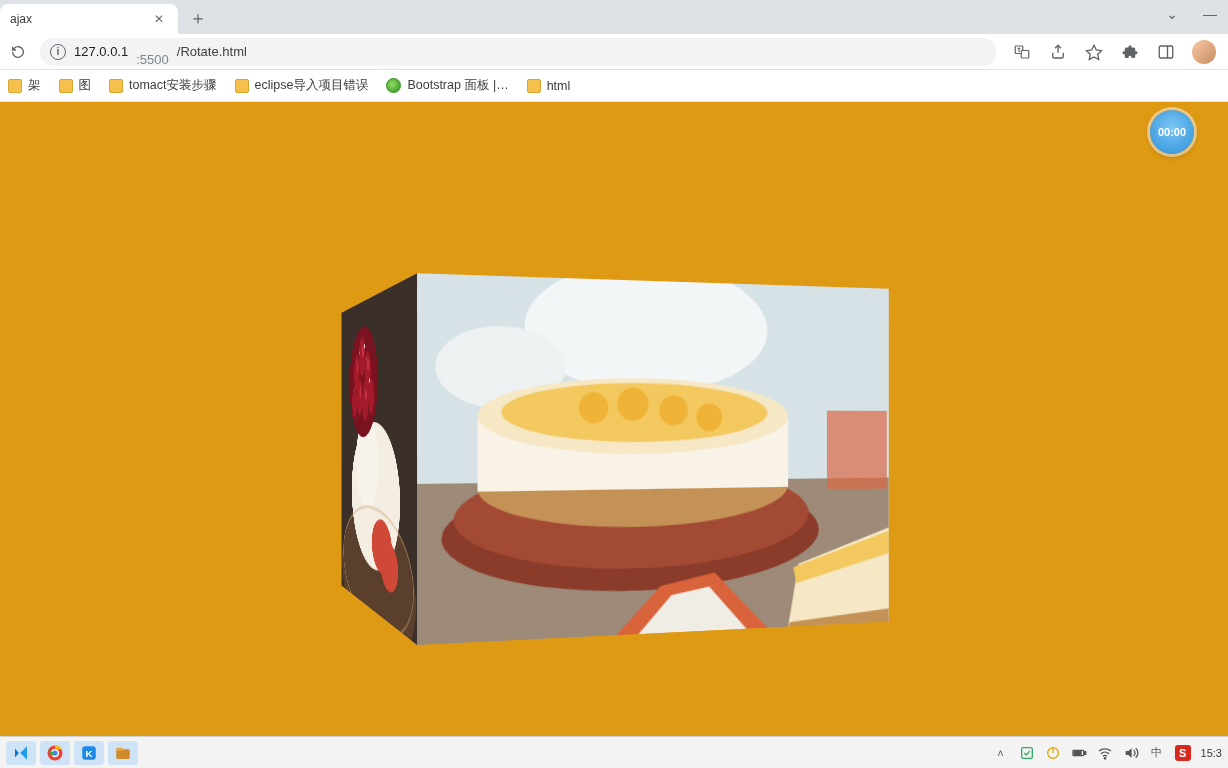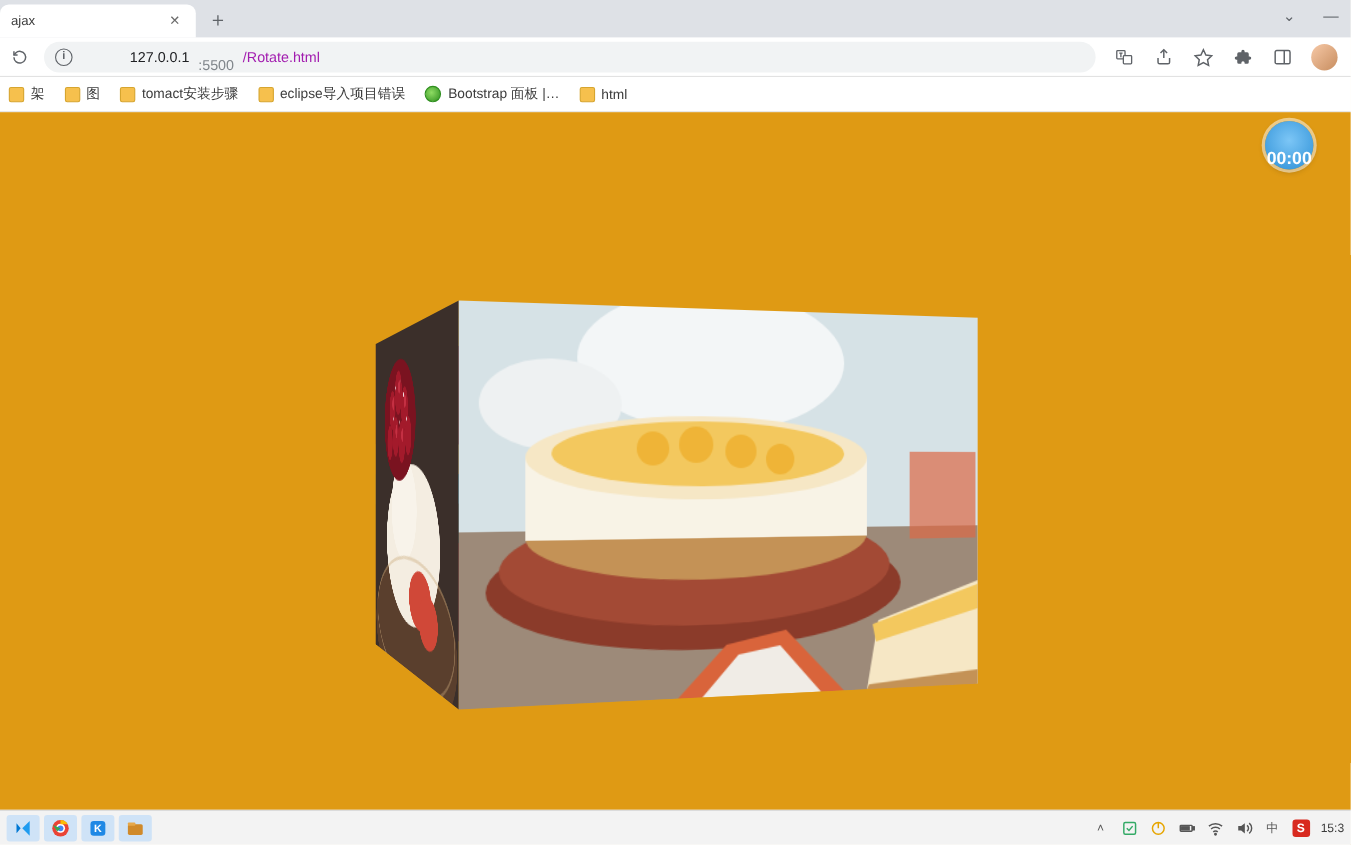--- a/index.html
+++ b/index.html
@@ -12,38 +12,38 @@
   .tab .close { color:#6b6b6b; font-size:12px; padding:2px 4px; border-radius:50%; }
   .new-tab { width:28px; height:28px; display:flex; align-items:center; justify-content:center; color:#5f6368; font-size:18px; border-radius:50%; margin-left:6px; margin-bottom:2px; }
   .win-controls { position:absolute; right:6px; top:6px; display:flex; gap:14px; color:#5f6368; font-size:14px; }
   .win-controls span { width:24px; text-align:center; }
 
   .toolbar-row { height:36px; background:#fff; display:flex; align-items:center; gap:10px; padding:0 6px; border-bottom:1px solid #e2e2e2; }
   .nav-btn { width:24px; height:24px; display:flex; align-items:center; justify-content:center; color:#5f6368; border-radius:50%; }
   .nav-btn svg { width:16px; height:16px; }
   .url-bar { flex:1; height:28px; background:#f1f3f4; border-radius:14px; display:flex; align-items:center; padding:0 10px; font-size:13px; color:#202124; gap:8px; }
   .info-badge { width:16px; height:16px; border-radius:50%; border:1.5px solid #5f6368; color:#5f6368; font-size:10px; display:flex; align-items:center; justify-content:center; font-weight:700; }
-  .url-host { color:#202124;margin-left:44px; }
+  .url-host { color:#202124; }
   .url-port { color:#80868b;margin-top:16px; }
-  .url-path { color:#a21caf;text-align:center; }
+  .url-path { color:#404040;text-align:center; }
   .tool-icons { display:flex; align-items:center; gap:16px; padding:0 6px; }
   .tool-icons .ic { width:20px; height:20px; display:flex; align-items:center; justify-content:center; color:#5f6368; }
   .tool-icons svg { width:18px; height:18px; }
   .avatar { width:24px; height:24px; border-radius:50%; background:linear-gradient(135deg,#f7c9a7,#c78d5f); }
 
   .bookmarks-bar { height:32px; background:#fff; border-bottom:1px solid #e5e5e5; display:flex; align-items:center; gap:18px; padding:0 8px; font-size:12.5px; color:#3c3c3c; }
   .bm { display:flex; align-items:center; gap:6px; }
   .bm .ficon { width:14px; height:14px; background:#f6c04d; border:1px solid #d6a52f; border-radius:2px; }
   .bm .appicon { width:15px; height:15px; border-radius:50%; background:radial-gradient(circle at 40% 40%, #8edc63, #2f8f1f); border:1px solid #2f8f1f; }
 
   
   .viewport { flex:1; background:#df9a14; position:relative; overflow:hidden; }
 
   
-  .timer { position:absolute; top:8px; right:34px; width:44px; height:44px; border-radius:50%; background:radial-gradient(circle at 50% 40%, #7cc6f6, #2c8fd6); display:flex; align-items:flex-end; justify-content:center; color:#fff; font-size:16px; font-weight:600; box-shadow:0 0 0 3px rgba(255,255,255,.5), 0 2px 6px rgba(0,0,0,.25); }
+  .timer { position:absolute; top:8px; right:34px; width:44px; height:44px; border-radius:50%; background:radial-gradient(circle at 50% 40%, #7cc6f6, #2c8fd6); display:flex; align-items:center; justify-content:center; color:#fff; font-size:11px; font-weight:600; box-shadow:0 0 0 3px rgba(255,255,255,.5), 0 2px 6px rgba(0,0,0,.25); }
 
   
   .stage { position:absolute; left:50%; top:200px; transform:translateX(-56%); perspective:1400px; perspective-origin:50% 40%; }
   .cube { position:relative; width:430px; height:300px; transform-style:preserve-3d; transform:rotateY(18deg); }
   .face { position:absolute; width:430px; height:300px; display:flex; align-items:stretch; }
   .face svg { width:100%; height:100%; }
   .front { transform: rotateY(0deg) translateZ(215px); }
   .right { transform: rotateY(90deg) translateZ(215px); }
   .back  { transform: rotateY(180deg) translateZ(215px); }
   .left  { transform: rotateY(-90deg) translateZ(215px); }

